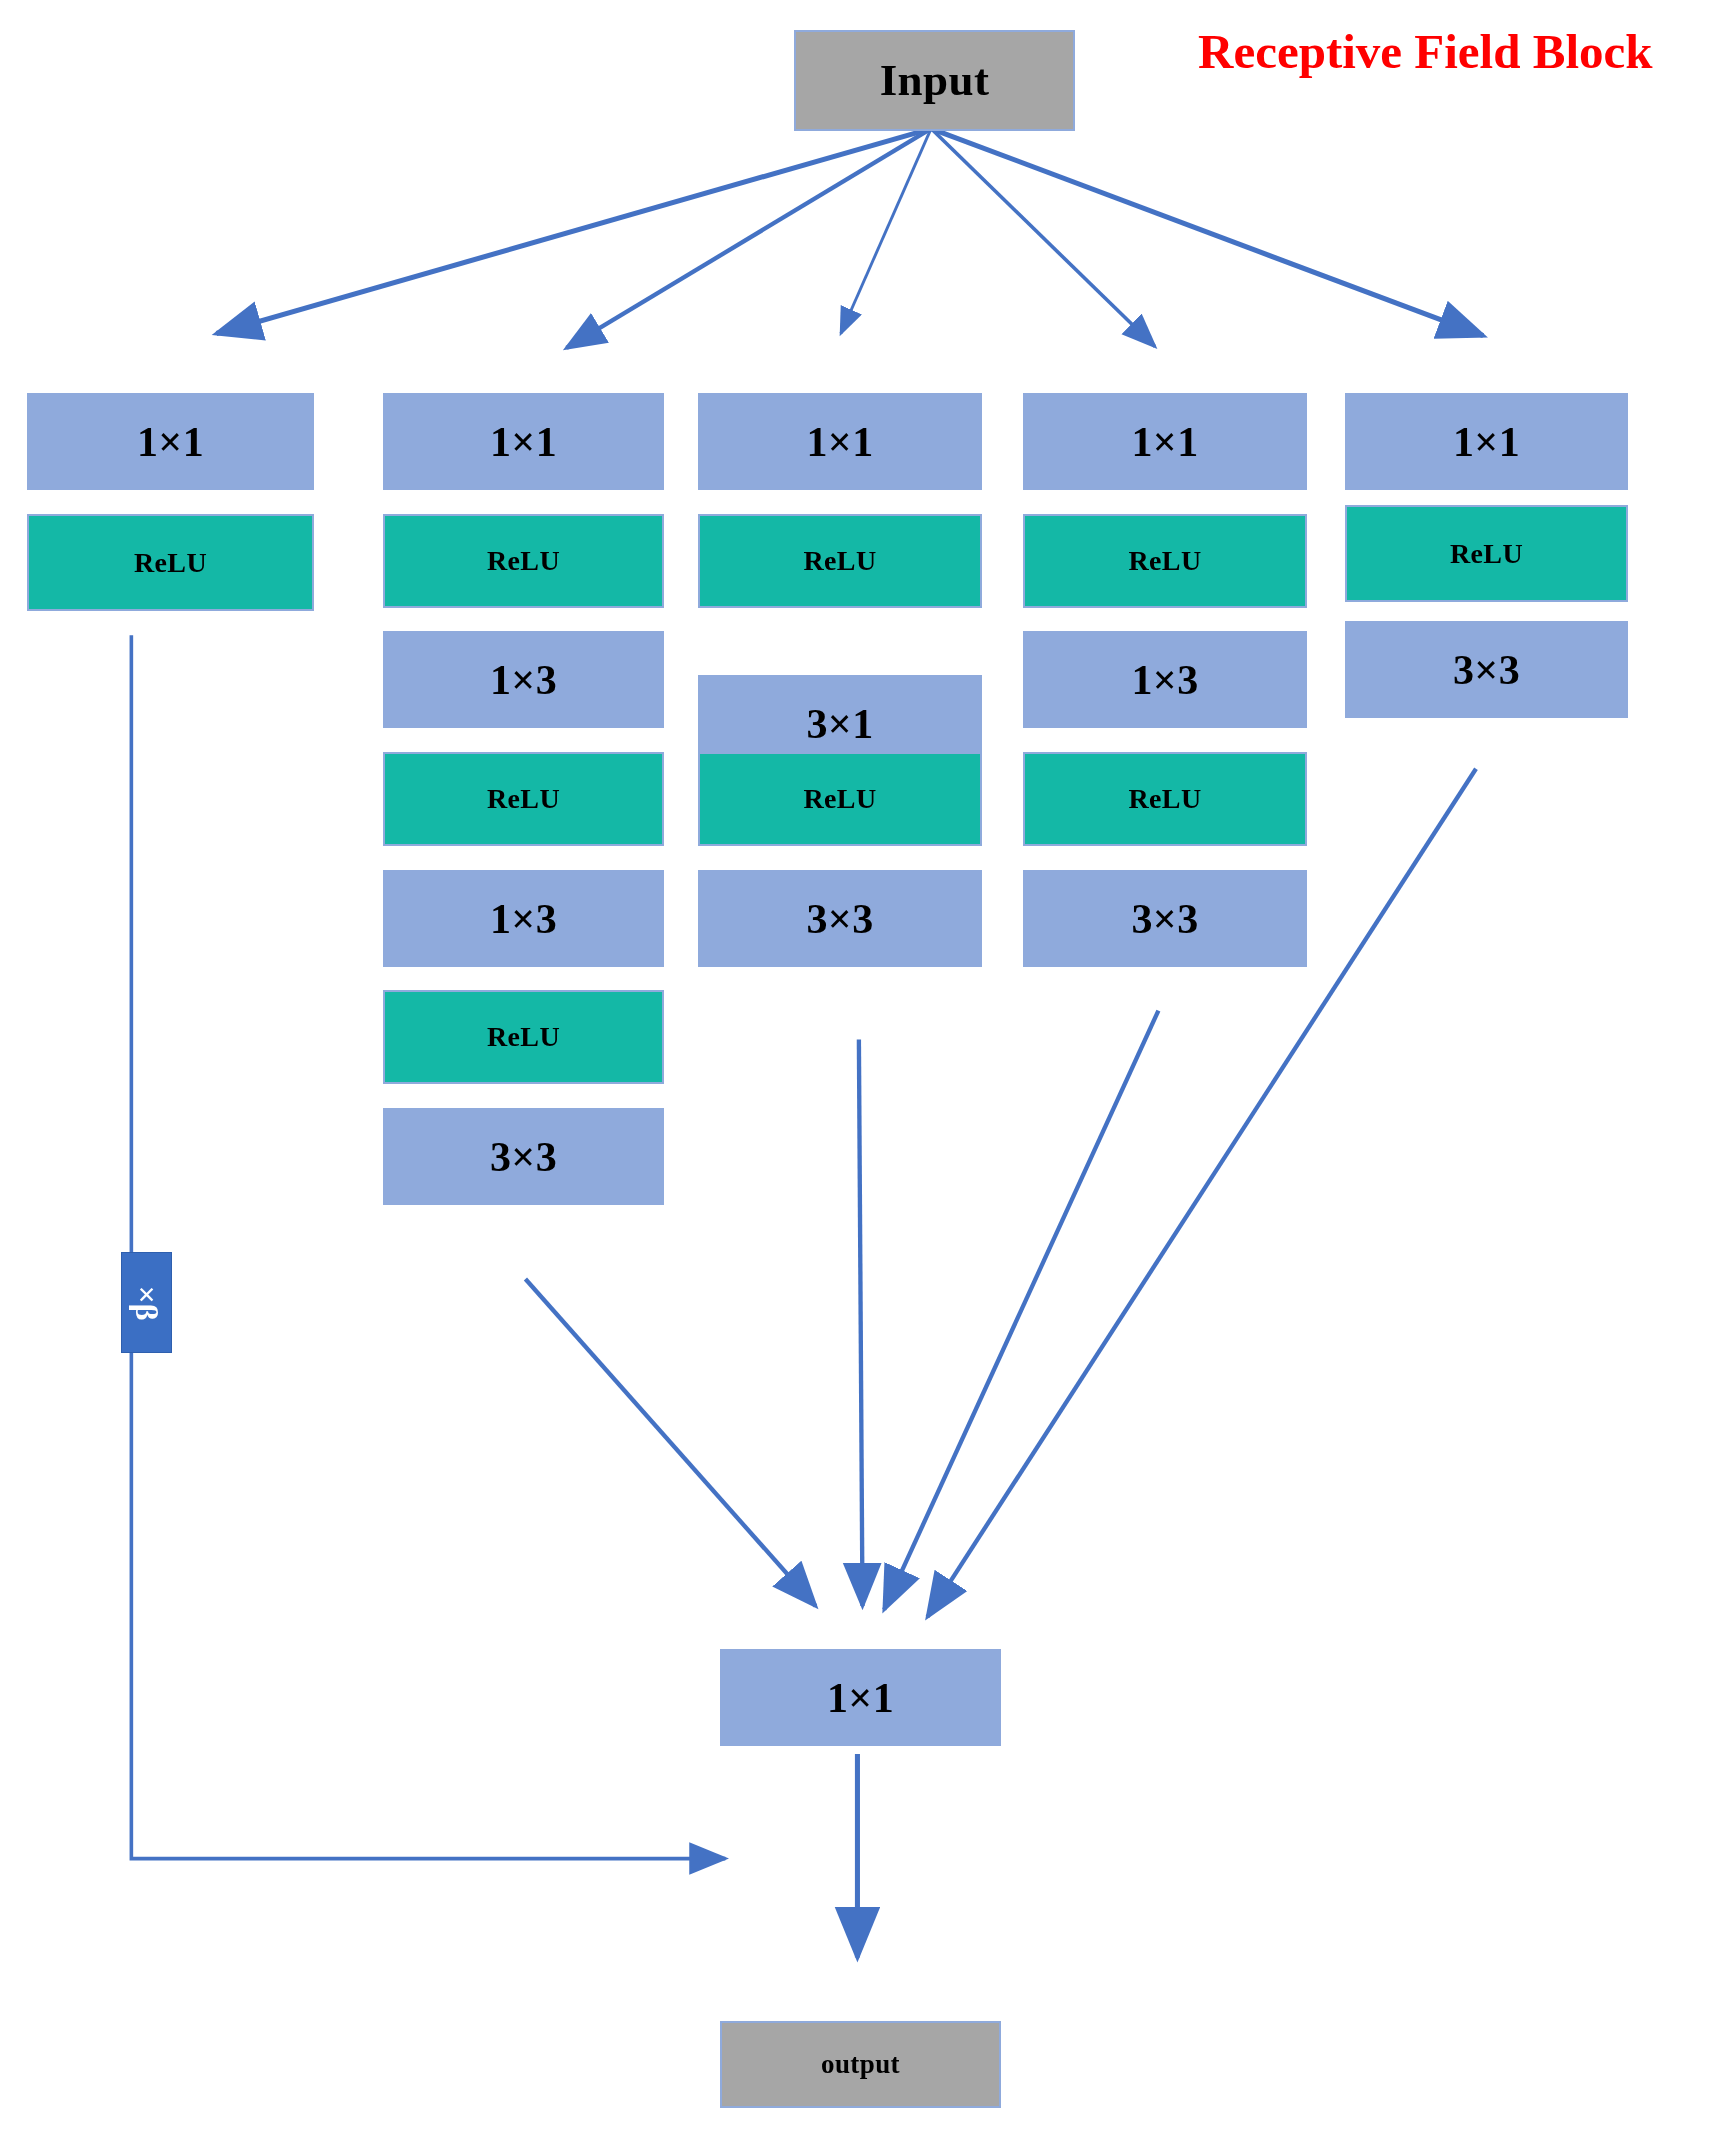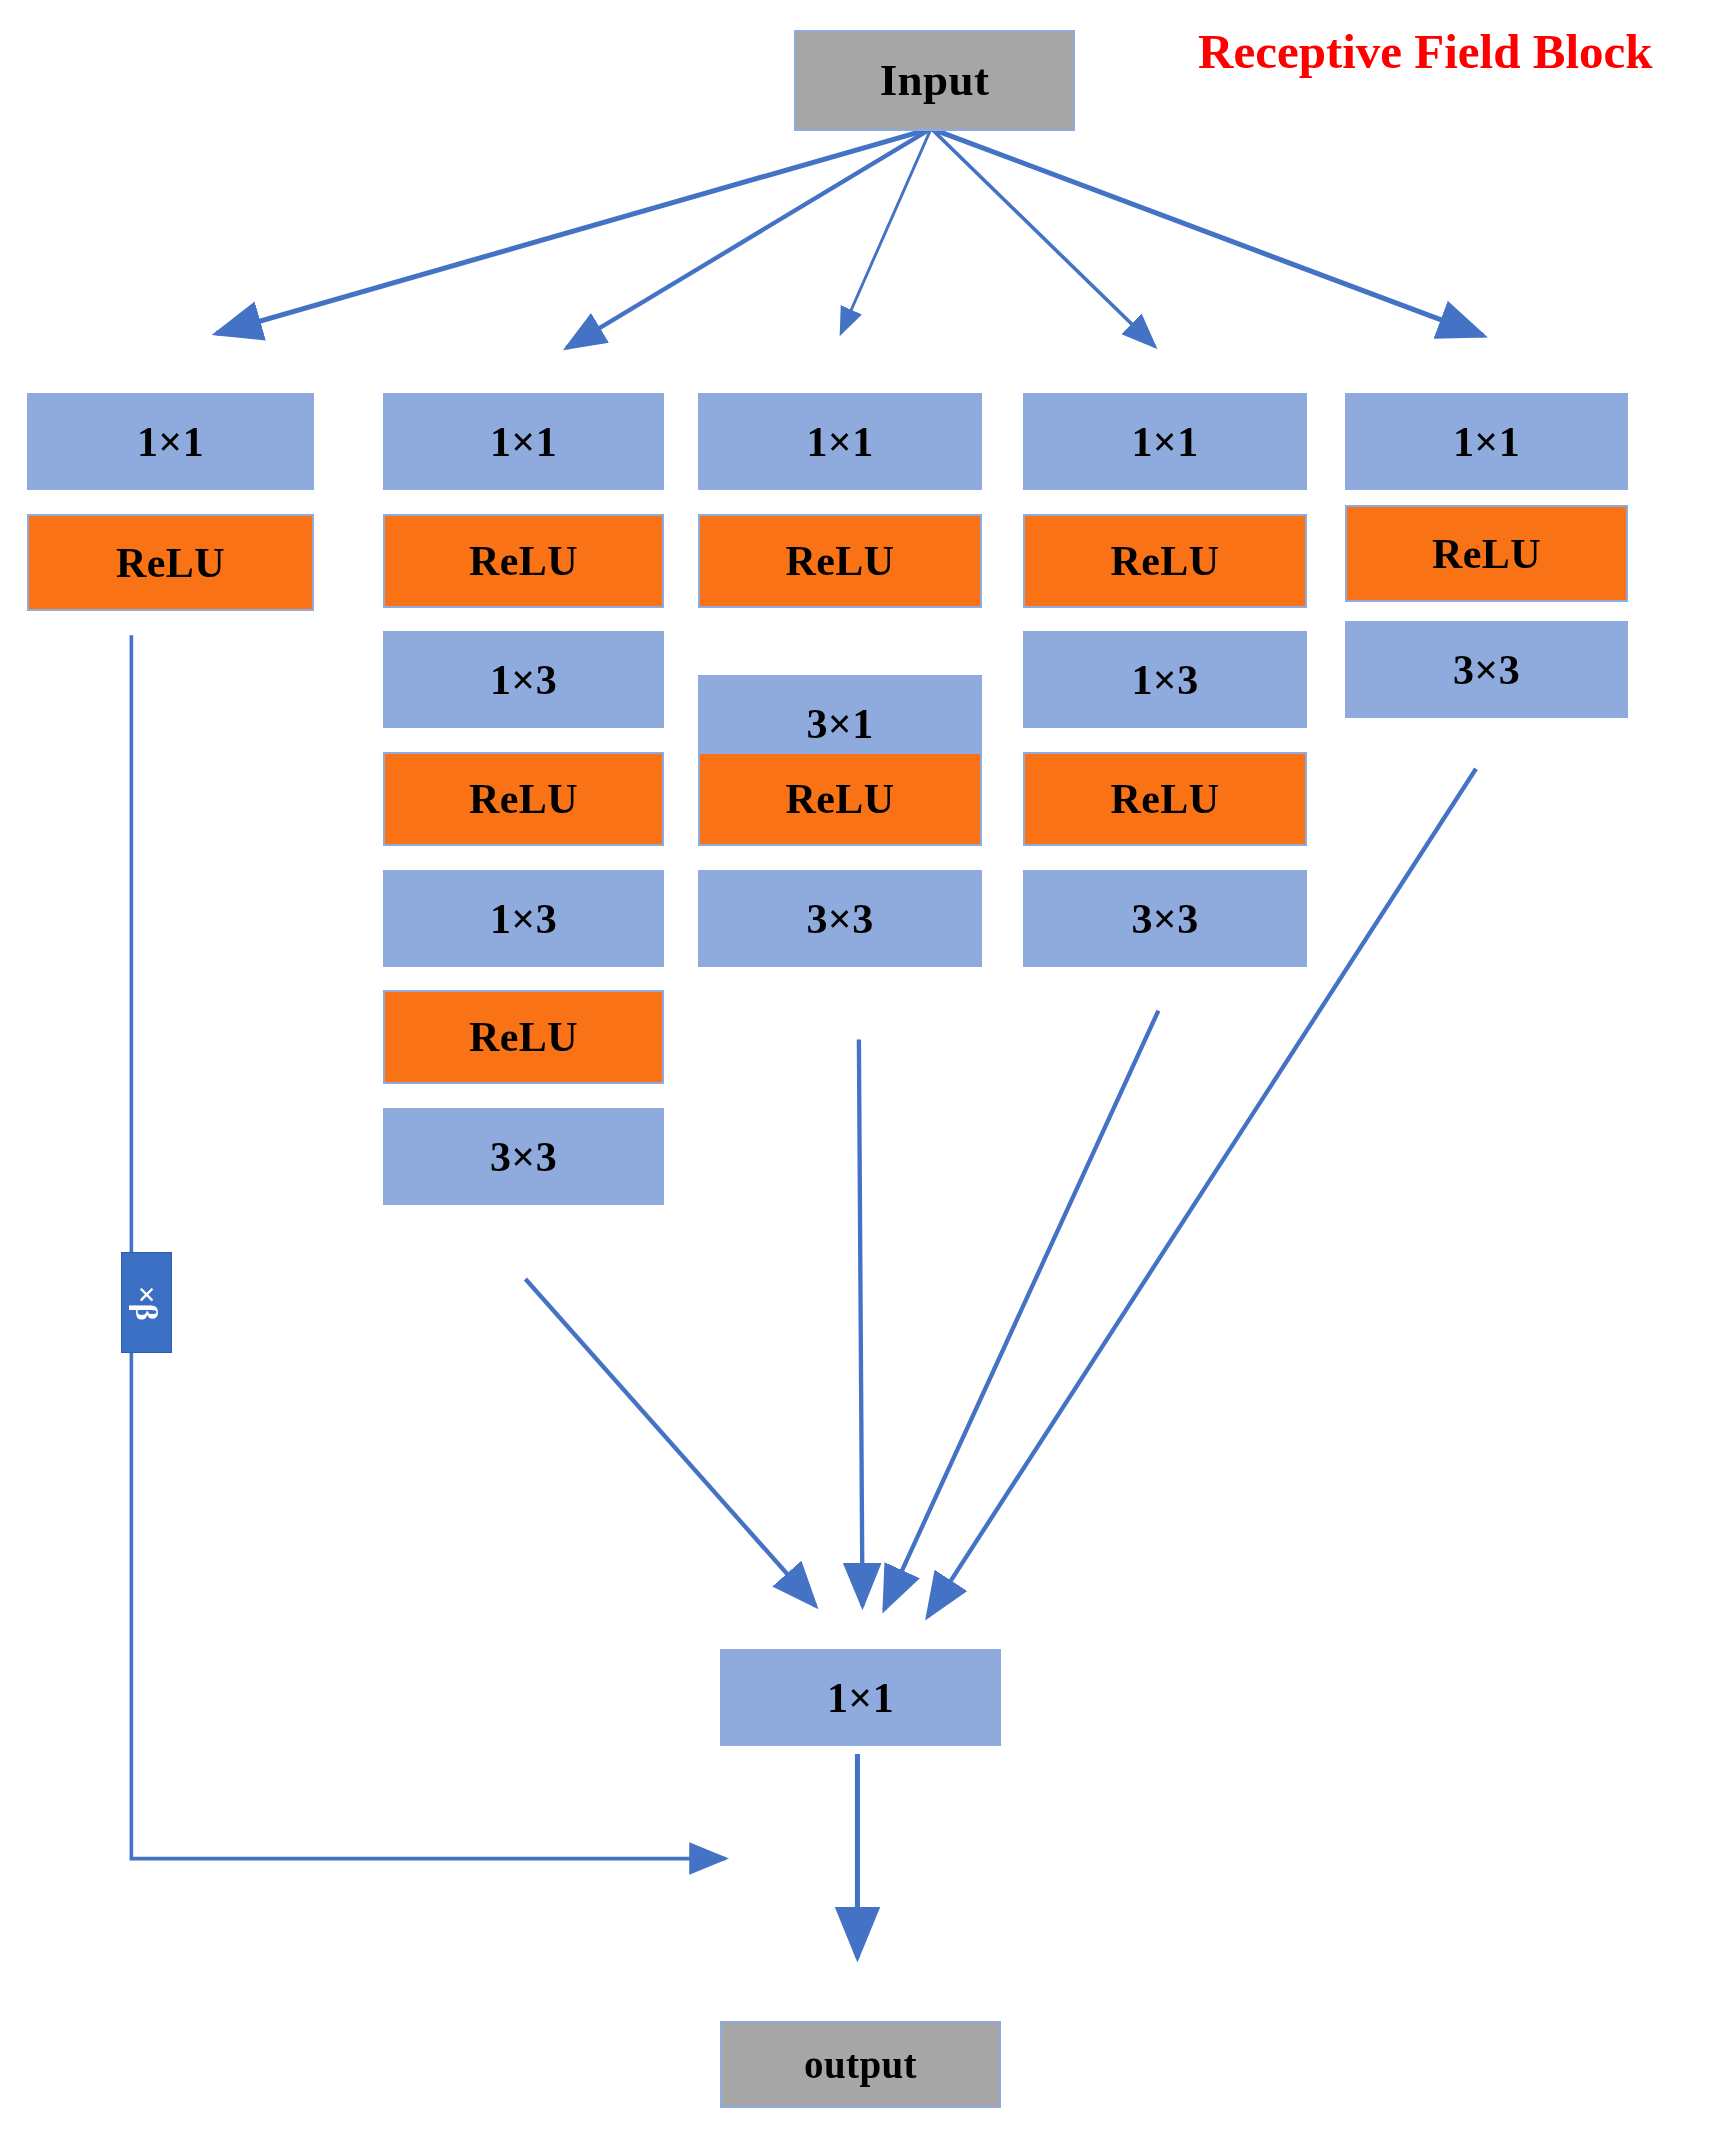--- a/index.html
+++ b/index.html
@@ -37,31 +37,31 @@
     letter-spacing: 0.4px;
     white-space: nowrap;
   }
   .node.conv {
     background: #8faadc;
     border: 0.7px solid #8faadc;
     font-size: 42px;
     text-align: center;
   }
   .node.act {
-    background: #f97316;
+    background: #14b8a6;
     border: 2.2px solid #8faadc;
-    font-size: 42px;
+    font-size: 28px;
   }
   .node.io {
     background: #a6a6a6;
     border: 2.2px solid #8faadc;
     font-size: 45px;
   }
   .node.io.small {
-    font-size: 39px;
+    font-size: 27px;
   }
   .scale-tag {
     position: absolute;
     box-sizing: border-box;
     background: #3b6fc4;
     border: 1.4px solid #2e5fae;
     color: #ffffff;
     font-weight: bold;
     font-size: 32px;
     display: flex;

